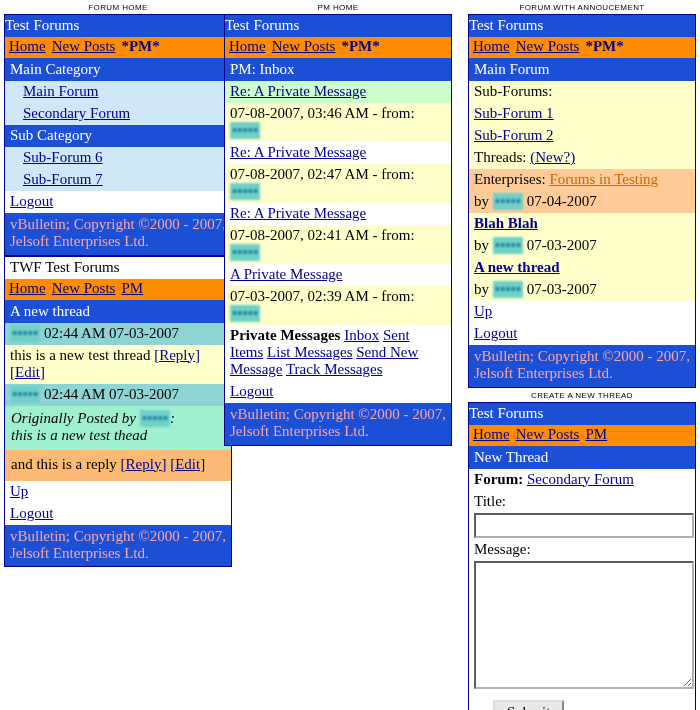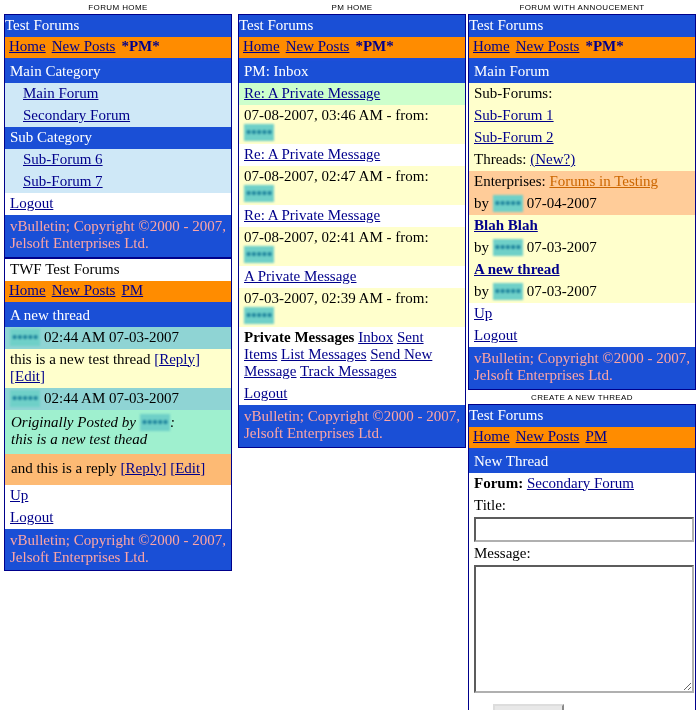--- a/index.html
+++ b/index.html
@@ -1,27 +1,27 @@
 <!DOCTYPE html>
 <html><head>
 <meta charset="utf-8">
 <style>
   html,body{margin:0;padding:0;background:#ffffff;}
   body{width:700px;height:710px;font-family:"Liberation Serif",serif;font-size:15px;color:#000;}
   .page{position:relative;width:700px;height:710px;}
   .col{position:absolute;width:228px;}
   .col1{left:4px;top:0;}
-  .col2{left:238px;top:0;}
+  .col2{left:224px;top:0;}
   .col3{left:468px;top:0;}
   .caption{font-family:"Liberation Sans",sans-serif;font-size:8px;letter-spacing:.4px;
            text-align:center;color:#000;padding:3px 0 2px;text-transform:uppercase;}
   .panel{border:1px solid #00008B;border-top:none;background:#fff;}
   .titlebar{background:#1a4fd6;color:#fff;text-align:left;font-size:15px;padding:2px 0 3px;
             border:1px solid #00008B;border-bottom:none;}
-  .navbar{background:#ff8c00;padding:1px 4px 3px;border-bottom:3px solid #1d4ed8;}
+  .navbar{background:#ff8c00;padding:1px 4px 3px;border-bottom:1px solid #1d4ed8;}
   .navbar a{color:#00008B;text-decoration:underline;margin-right:6px;}
   .navbar b{color:#00008B;}
   .bluebar{background:#1a4fd6;color:#fff;padding:2px 5px 3px;}
   .rowa{background:#cfe8f7;padding:2px 6px 3px;}
   .rowa a,.row a{color:#00008B;text-decoration:underline;}
   .yellow{background:#ffffcc;padding:2px 5px 3px;}
   .yellow a{color:#00008B;text-decoration:underline;}
   .plain{background:#fff;padding:2px 5px 3px;}
   .plain a{color:#00008B;text-decoration:underline;}
   .footer{background:#1a4fd6;color:#fca5a5;padding:3px 5px 4px;line-height:1.15;}

